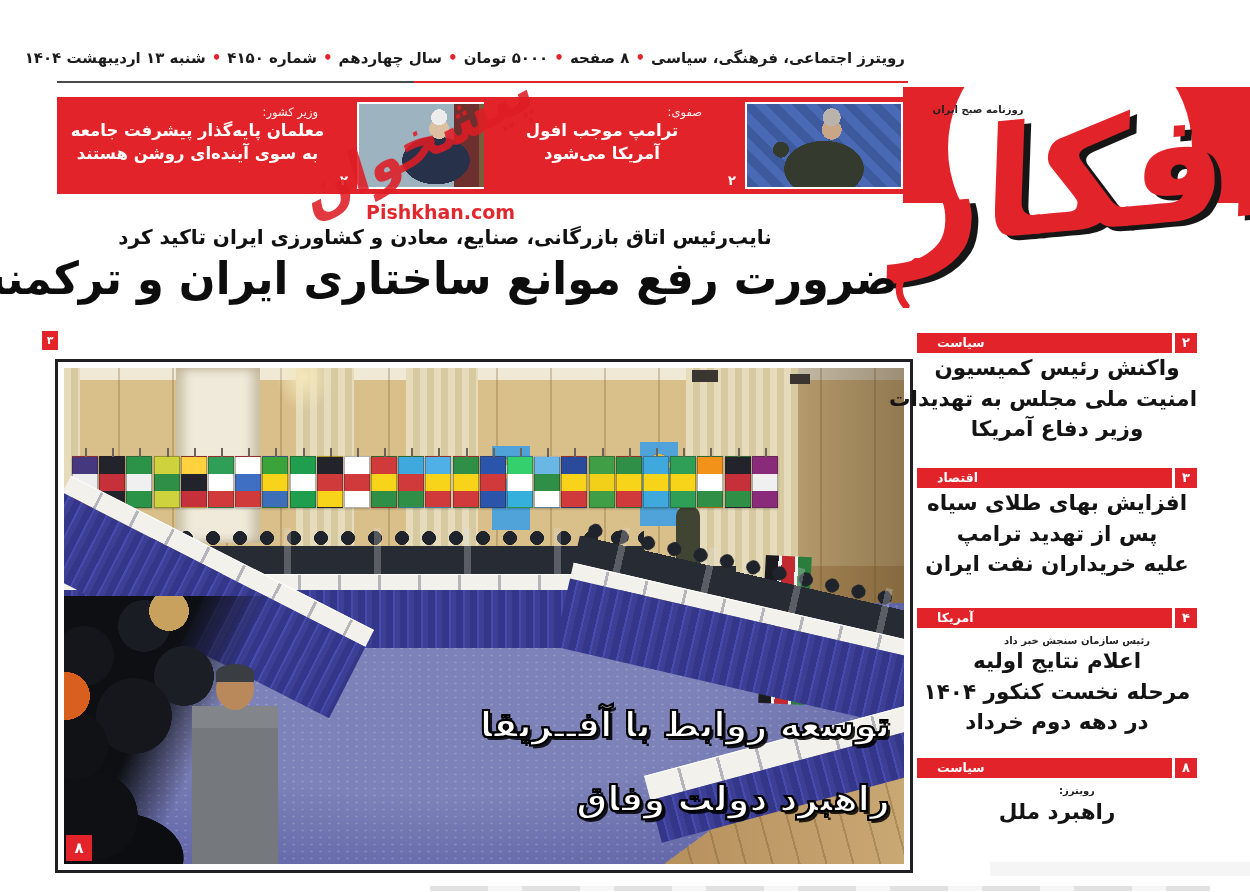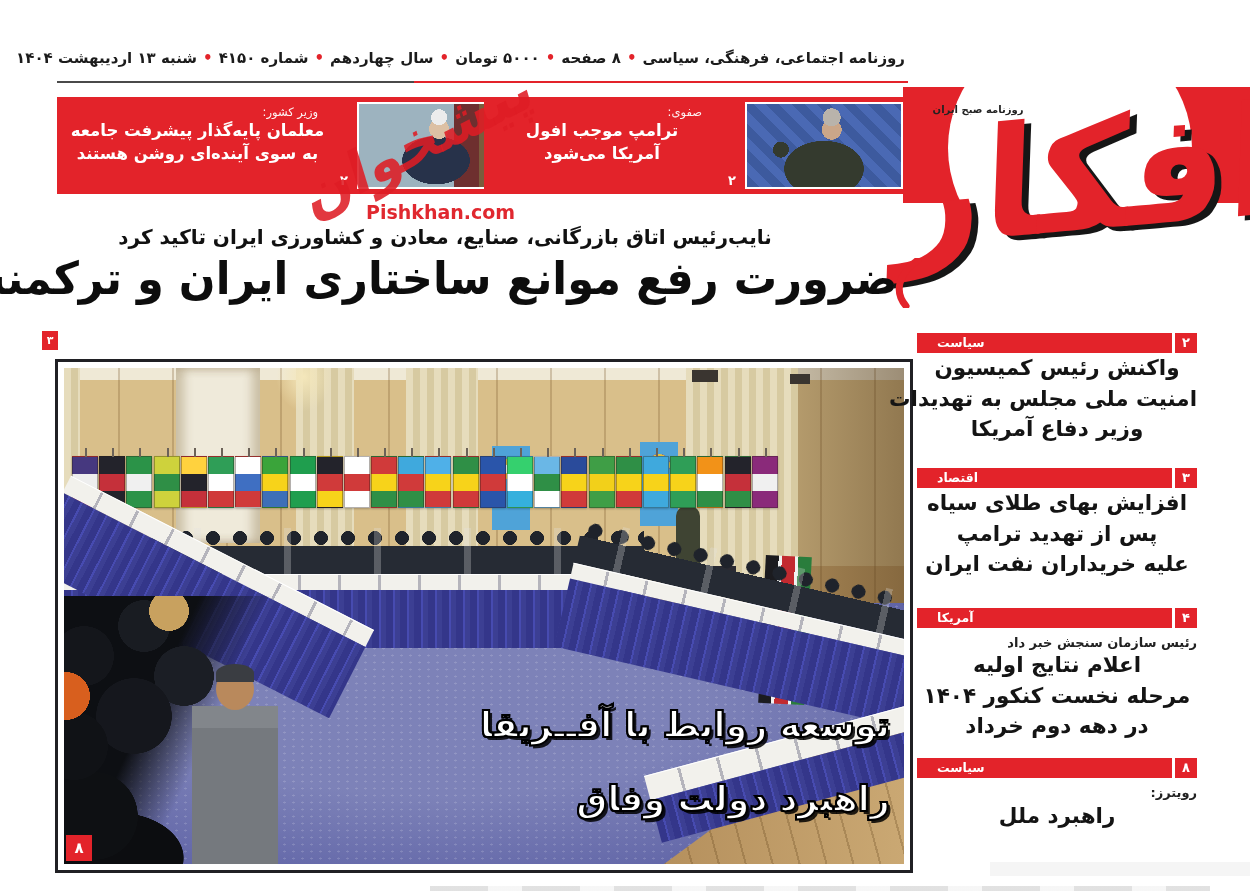--- a/index.html
+++ b/index.html
@@ -154,41 +154,41 @@
     font-size:15px;font-weight:bold;display:flex;align-items:center;justify-content:center;z-index:9;}
 
   
   .side-sec{position:absolute;left:917px;width:280px;}
   .s1{top:333px;} .s2{top:468px;} .s3{top:608px;} .s4{top:758px;}
   .side-bar{display:flex;height:20px;}
   .side-label{flex:1;background:#e3232a;color:#fff;font-size:12.5px;font-weight:bold;
     line-height:20px;padding-left:20px;direction:rtl;text-align:left;}
   .side-num{width:22px;margin-left:3px;background:#e3232a;color:#fff;font-size:13px;font-weight:bold;
     text-align:center;line-height:20px;}
-  .side-kicker{margin-top:7px;direction:rtl;font-size:13px;font-weight:bold;color:#222;
+  .side-kicker{margin-top:7px;direction:rtl;text-align:center;font-size:10px;font-weight:bold;color:#222;
     padding-left:40px;}
   .side-kicker:empty{display:none;}
   .side-line{direction:rtl;text-align:center;font-size:21.5px;font-weight:bold;line-height:30.5px;
     color:#141414;white-space:nowrap;}
   .side-line:empty{display:none;}
   .s1 .side-line:first-of-type, .s2 .side-line:first-of-type{margin-top:7px;}
   .s4 .side-line{line-height:31px;}
 
   
   .bottom-strip{position:absolute;left:430px;top:886px;width:780px;height:5px;opacity:.55;
     background:repeating-linear-gradient(90deg,#c9c9c9 0 58px,#efefef 58px 92px);}
   .bottom-block{position:absolute;left:990px;top:862px;width:260px;height:14px;background:#f5f5f5;}
 </style>
 </head>
 <body>
 
 <div class="page">
 
   <div class="header-info">
-    <span class="seg">روزنامه اجتماعی، فرهنگی، سیاسی</span><span class="seg">۸ صفحه</span><span class="seg">۵۰۰۰ تومان</span><span class="seg">سال چهاردهم</span><span class="seg">شماره ۴۱۵۰</span><span class="seg">شنبه ۱۳ اردیبهشت ۱۴۰۴</span>
+    <span class="seg">رویترز اجتماعی، فرهنگی، سیاسی</span><span class="seg">۸ صفحه</span><span class="seg">۵۰۰۰ تومان</span><span class="seg">سال چهاردهم</span><span class="seg">شماره ۴۱۵۰</span><span class="seg">شنبه ۱۳ اردیبهشت ۱۴۰۴</span>
   </div>
 
   <div class="rule"></div>
 
   <div class="logo-band"></div>
   <div class="logo-circle"></div>
   <div class="logo-tagline">روزنامه صبح ایران</div>
   <div class="logo-title">افکار</div>
 
   <div class="story-box box1">

